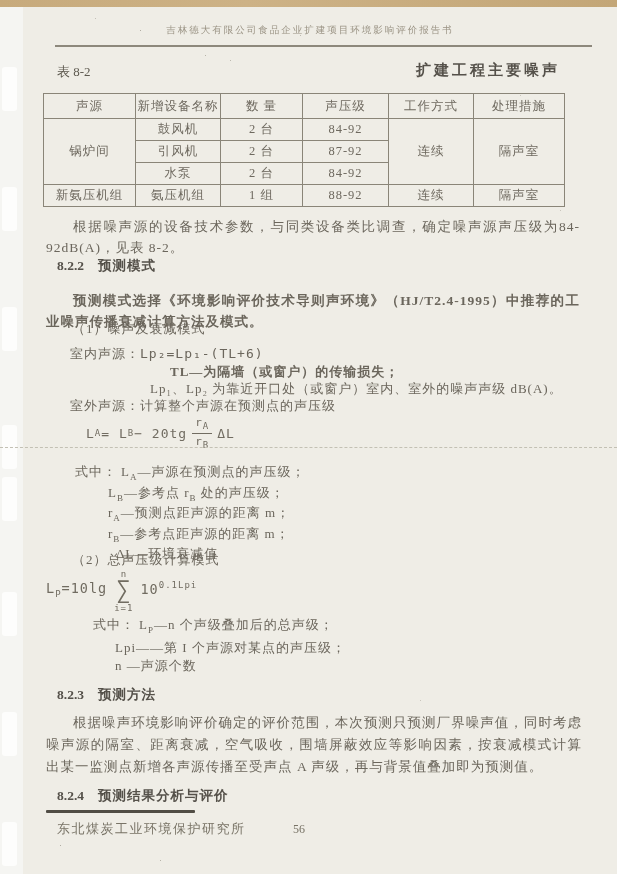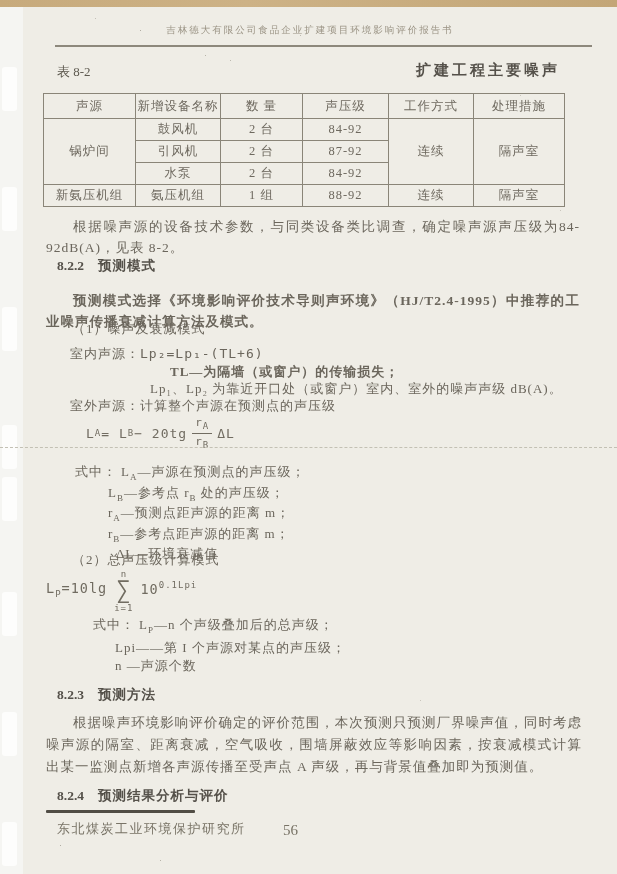--- a/index.html
+++ b/index.html
@@ -86,21 +86,21 @@
   .sigma-stack .snum{font-size:9px;margin-bottom:1px;}
   .sigma-stack .sglyph{font-size:24px;line-height:.9;}
   .sigma-stack .slow{font-size:9px;margin-top:2px;}
   .formula-lp .body10{margin-top:10px;}
   .formula-lp .lhs{margin-top:10px;}
 
   .footer-rule{position:absolute;left:46px;top:810px;width:149px;height:3px;
     background:#514d45;border-radius:1px;}
   .footer-inst{position:absolute;left:57px;top:820px;font-size:13px;
     letter-spacing:1.5px;color:#787366;text-align:center;}
-  .footer-page{position:absolute;left:283px;top:822px;font-size:15px;color:#787366;}
+  .footer-page{position:absolute;left:293px;top:822px;font-size:12px;color:#787366;}
 </style>
 </head>
 <body>
 
 <div class="canvas">
 
   <div class="top-strip"></div>
   <div class="left-strip">
     <div class="hole h1"></div>
     <div class="hole h2"></div>

